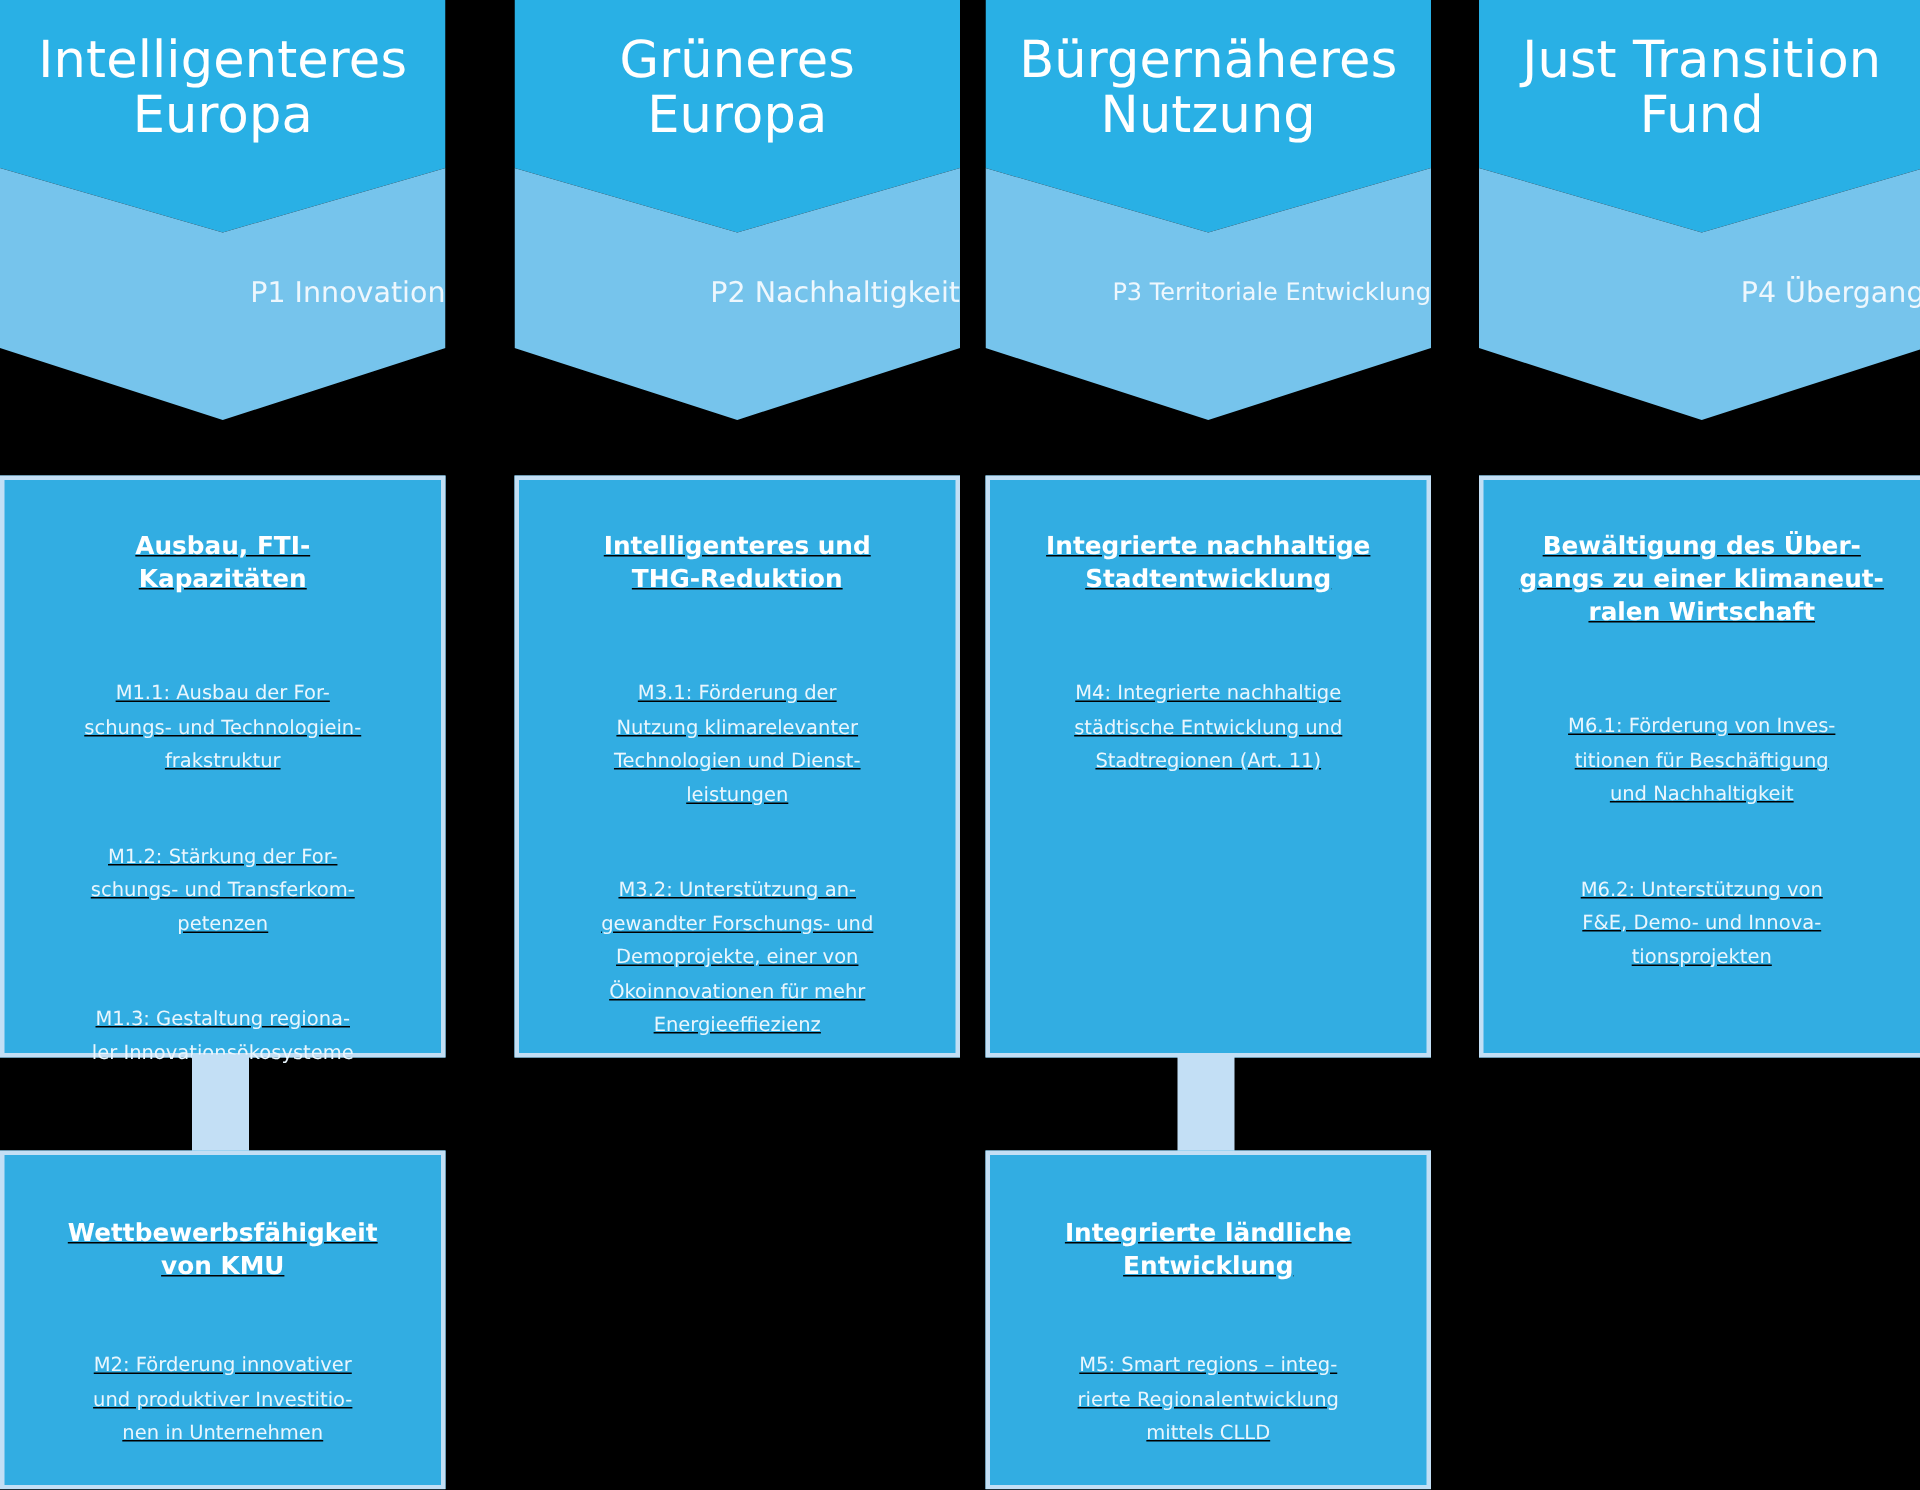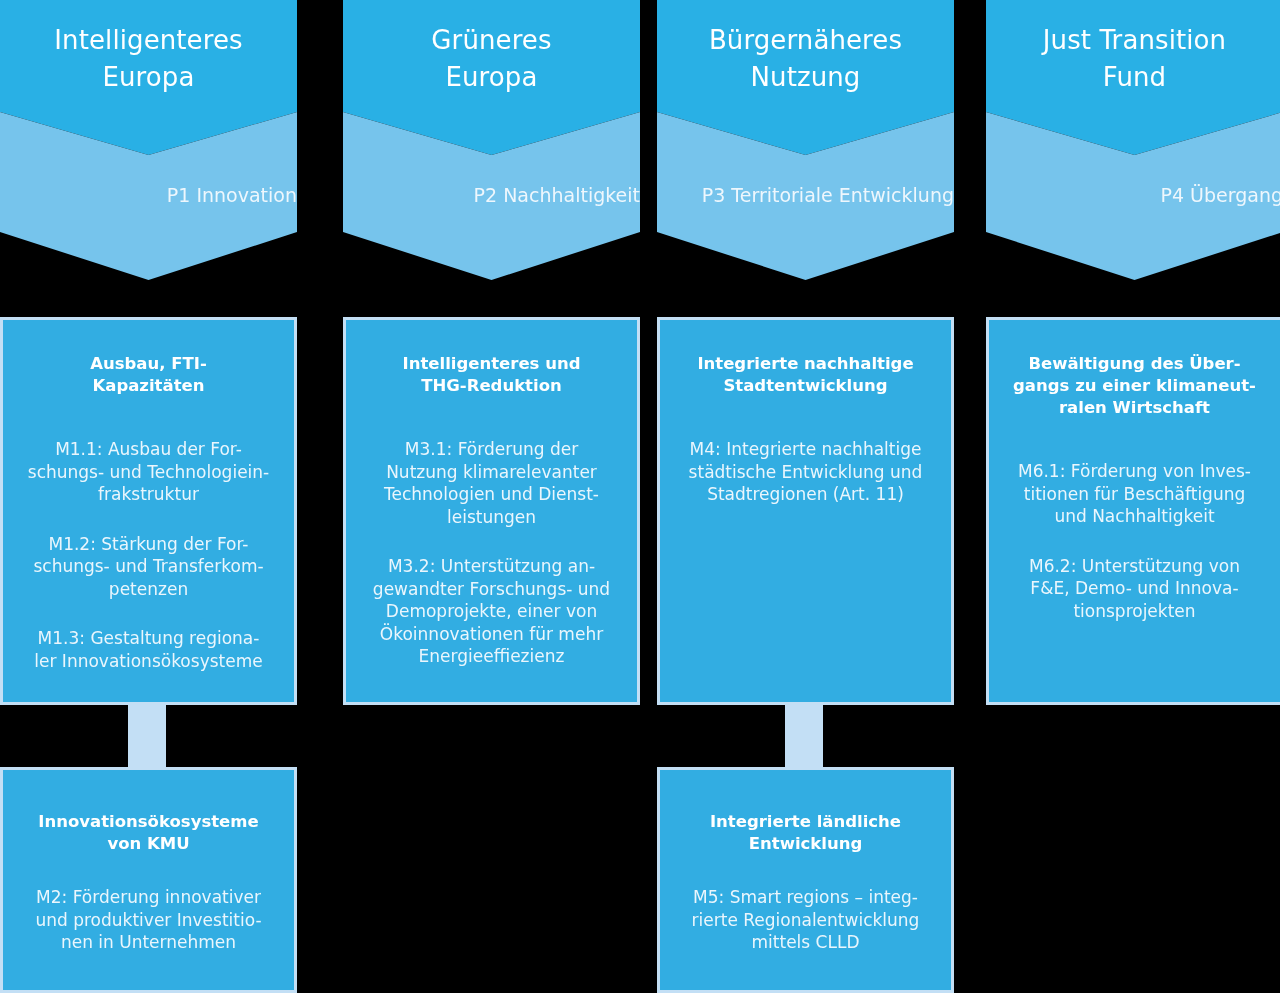--- a/index.html
+++ b/index.html
@@ -45,48 +45,49 @@
     left: 0;
     display: block;
   }
   .chev-title {
     position: absolute;
     left: 0;
     top: 22px;
     width: 297px;
     text-align: center;
     color: #ffffff;
-    font-size: 26px;
+    font-size: 34px;
     line-height: 37px;
     font-weight: 400;
     letter-spacing: 0.1px;
     white-space: pre-line;
   }
   .chev-sub {
     position: absolute;
     left: 0;
     top: 183px;
     width: 297px;
     text-align: right;
     color: #eef7fd;
     font-size: 19px;
     line-height: 24px;
     font-weight: 400;
   }
-  .col-2 .chev-sub { font-size: 19px; }
+  .col-2 .chev-sub { font-size: 16px; }
 
   
   .card {
     position: absolute;
     left: 0;
     width: 297px;
     background: #32ade2;
     border: 3px solid #c3dff5;
     box-sizing: border-box;
     padding: 0 14px;
+    text-decoration: underline;
   }
   .card-mid {
     top: 317px;
     height: 388px;
   }
   .card-bot {
     top: 767px;
     height: 226px;
   }
   .card-title {
@@ -100,25 +101,25 @@
     white-space: pre-line;
   }
   .card-bot .card-title { padding-top: 41px; }
   .measures {
     margin: 0;
     padding: 0;
     list-style: none;
   }
   .measure {
     color: #eaf6fd;
-    font-size: 17px;
+    font-size: 13px;
     line-height: 22.5px;
     font-weight: 400;
     text-align: center;
-    margin-top: 27px;
+    margin-top: 41px;
     white-space: pre-line;
   }
   .card-mid .measures { padding-top: 14px; }
   .card-bot .measures { padding-top: 4px; }
 
   
   .connector {
     position: absolute;
     width: 38px;
     left: 128px;
@@ -154,21 +155,21 @@
 schungs- und Transferkom-
 petenzen</li>
         <li class="measure">M1.3: Gestaltung regiona-
 ler Innovationsökosysteme</li>
       </ul>
     </div>
 
     <div class="connector"></div>
 
     <div class="card card-bot">
-      <div class="card-title">Innovationsökosysteme
+      <div class="card-title">Wettbewerbsfähigkeit
 von KMU</div>
       <ul class="measures">
         <li class="measure">M2: Förderung innovativer
 und produktiver Investitio-
 nen in Unternehmen</li>
       </ul>
     </div>
   </div>
 
   <div class="column col-1">

